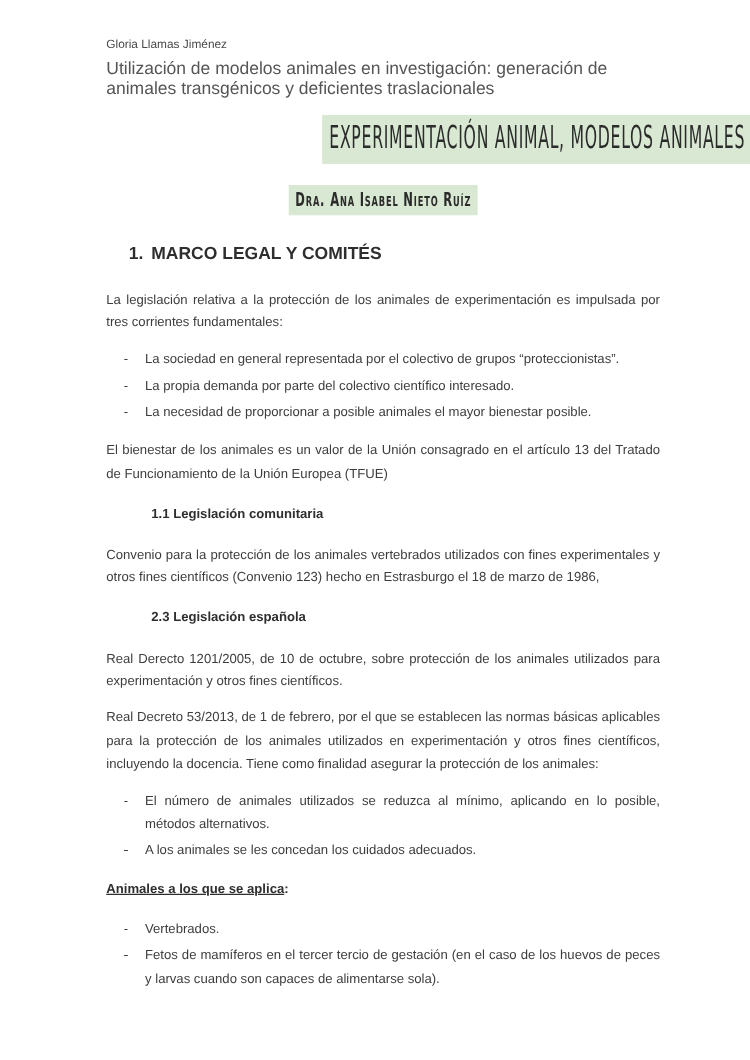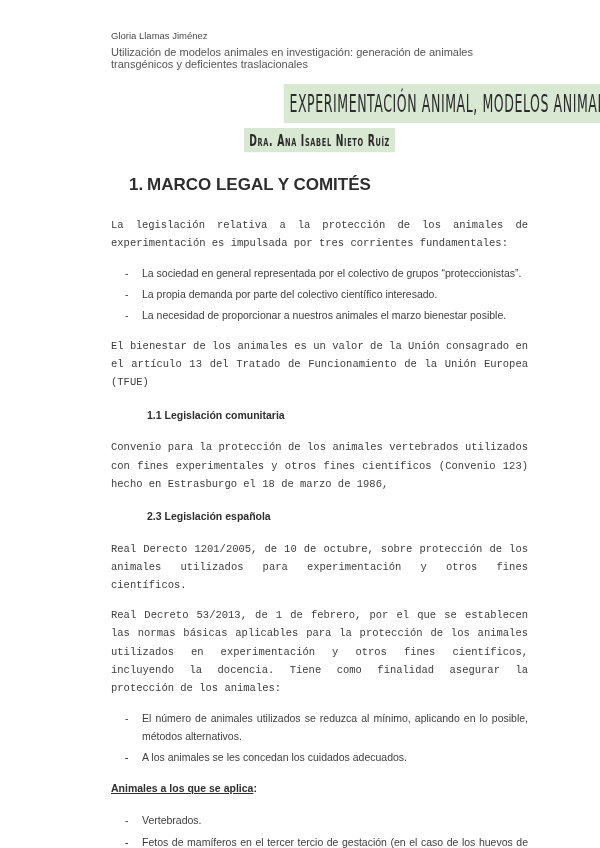--- a/index.html
+++ b/index.html
@@ -8,30 +8,30 @@
     --ink-dark:#2e2e2e;
   }
   *{margin:0;padding:0;box-sizing:border-box;}
   html,body{background:#ffffff;}
   body{
     width:600px;height:848px;
     font-family:"Liberation Sans",sans-serif;
     color:var(--ink);
     overflow:hidden;
   }
-  .page{width:600px;height:848px;background:#ffffff;padding:30px 72px 0 111px;}
+  .page{width:600px;height:848px;background:#ffffff;padding:30px 72px 0 85px;}
 
   
   .page-header{margin-bottom:14px;}
   .author{font-size:9.5px;color:#4a4a4a;margin-bottom:5px;}
-  .course{font-size:11px;color:#555;}
+  .course{font-size:14px;color:#555;}
 
   
   .title-row{text-align:center;margin:8px 0 2px 0;height:40px;}
-  .subtitle-row{text-align:center;margin:4px 0 10px 0;height:30px;}
+  .subtitle-row{text-align:center;margin:16px 0 10px 0;height:30px;}
   .hl{
     display:inline-block;
     background:var(--green);
     color:#2b2b2b;
     font-family:"DejaVu Sans",sans-serif;
     white-space:nowrap;
   }
   .title{
     font-size:22px;
     letter-spacing:1px;
@@ -46,33 +46,32 @@
     letter-spacing:1px;
     padding:3px 8px;
     transform:scale(0.66,1.1);
     transform-origin:center top;
   }
 
   
   .content{margin-top:12px;font-size:10.5px;line-height:1.75;}
   .h-num{
     font-weight:bold;color:var(--ink-dark);
-    font-size:17px;
+    font-size:14px;
     margin:0 0 16px 18px;
   }
   .h-num .num{display:inline-block;width:18px;}
   .h-sub{
     font-weight:bold;color:var(--ink-dark);
     font-size:10.5px;
     margin:14px 0 14px 36px;
   }
   p.para{
     text-align:justify;
     margin-bottom:11px;
-    font-family:Liberation Mono, monospace;
   }
   ul.dash-list{
     list-style:none;
     margin:2px 0 12px 0;
   }
   ul.dash-list li{
     position:relative;
     padding-left:31px;
     margin-bottom:3px;
     text-align:justify;
@@ -107,21 +106,21 @@
 
     <div class="h-num">
       <span class="num">1.</span><span>MARCO LEGAL Y COMITÉS</span>
     </div>
 
     <p class="para">La legislación relativa a la protección de los animales de experimentación es impulsada por tres corrientes fundamentales:</p>
 
     <ul class="dash-list">
       <li><span class="marker">-</span><span>La sociedad en general representada por el colectivo de grupos “proteccionistas”.</span></li>
       <li><span class="marker">-</span><span>La propia demanda por parte del colectivo científico interesado.</span></li>
-      <li><span class="marker">-</span><span>La necesidad de proporcionar a nuestros animales el marzo bienestar posible.</span></li>
+      <li><span class="marker">-</span><span>La necesidad de proporcionar a posible animales el mayor bienestar posible.</span></li>
     </ul>
 
     <p class="para">El bienestar de los animales es un valor de la Unión consagrado en el artículo 13 del Tratado de Funcionamiento de la Unión Europea (TFUE)</p>
 
     <div class="h-sub">1.1 Legislación comunitaria</div>
 
     <p class="para">Convenio para la protección de los animales vertebrados utilizados con fines experimentales y otros fines científicos (Convenio 123) hecho en Estrasburgo el 18 de marzo de 1986,</p>
 
     <div class="h-sub">2.3 Legislación española</div>
 

